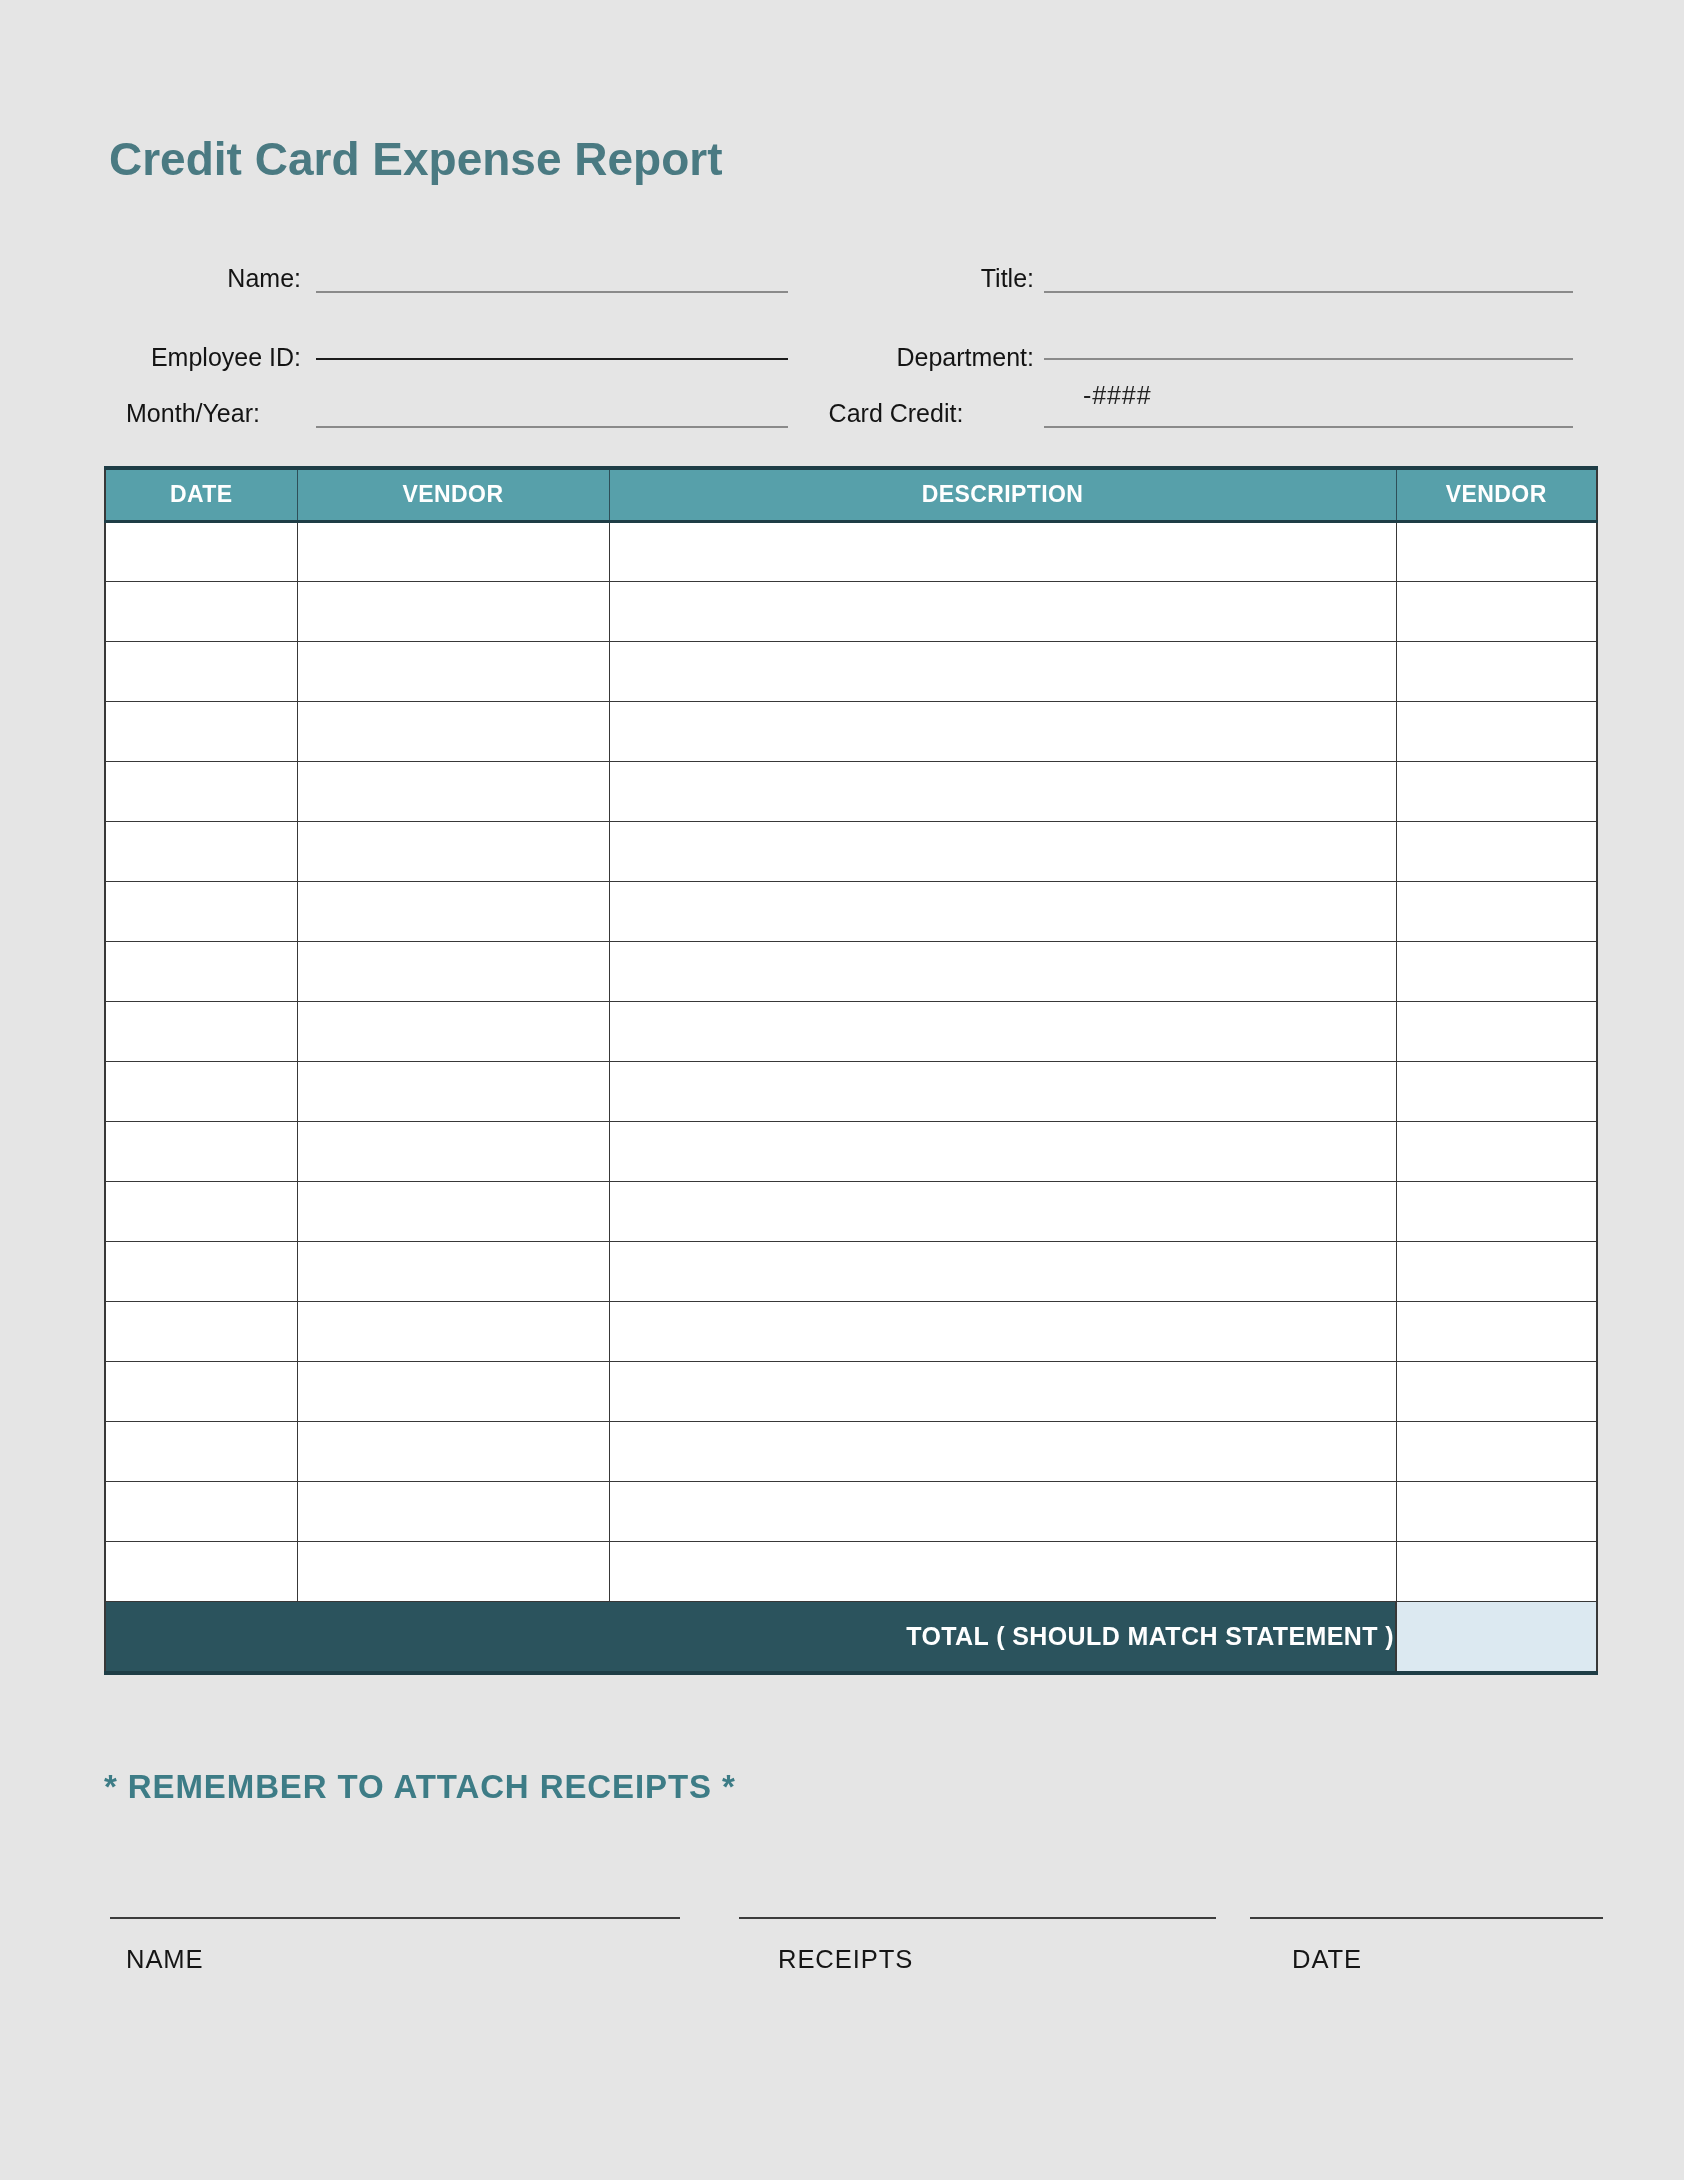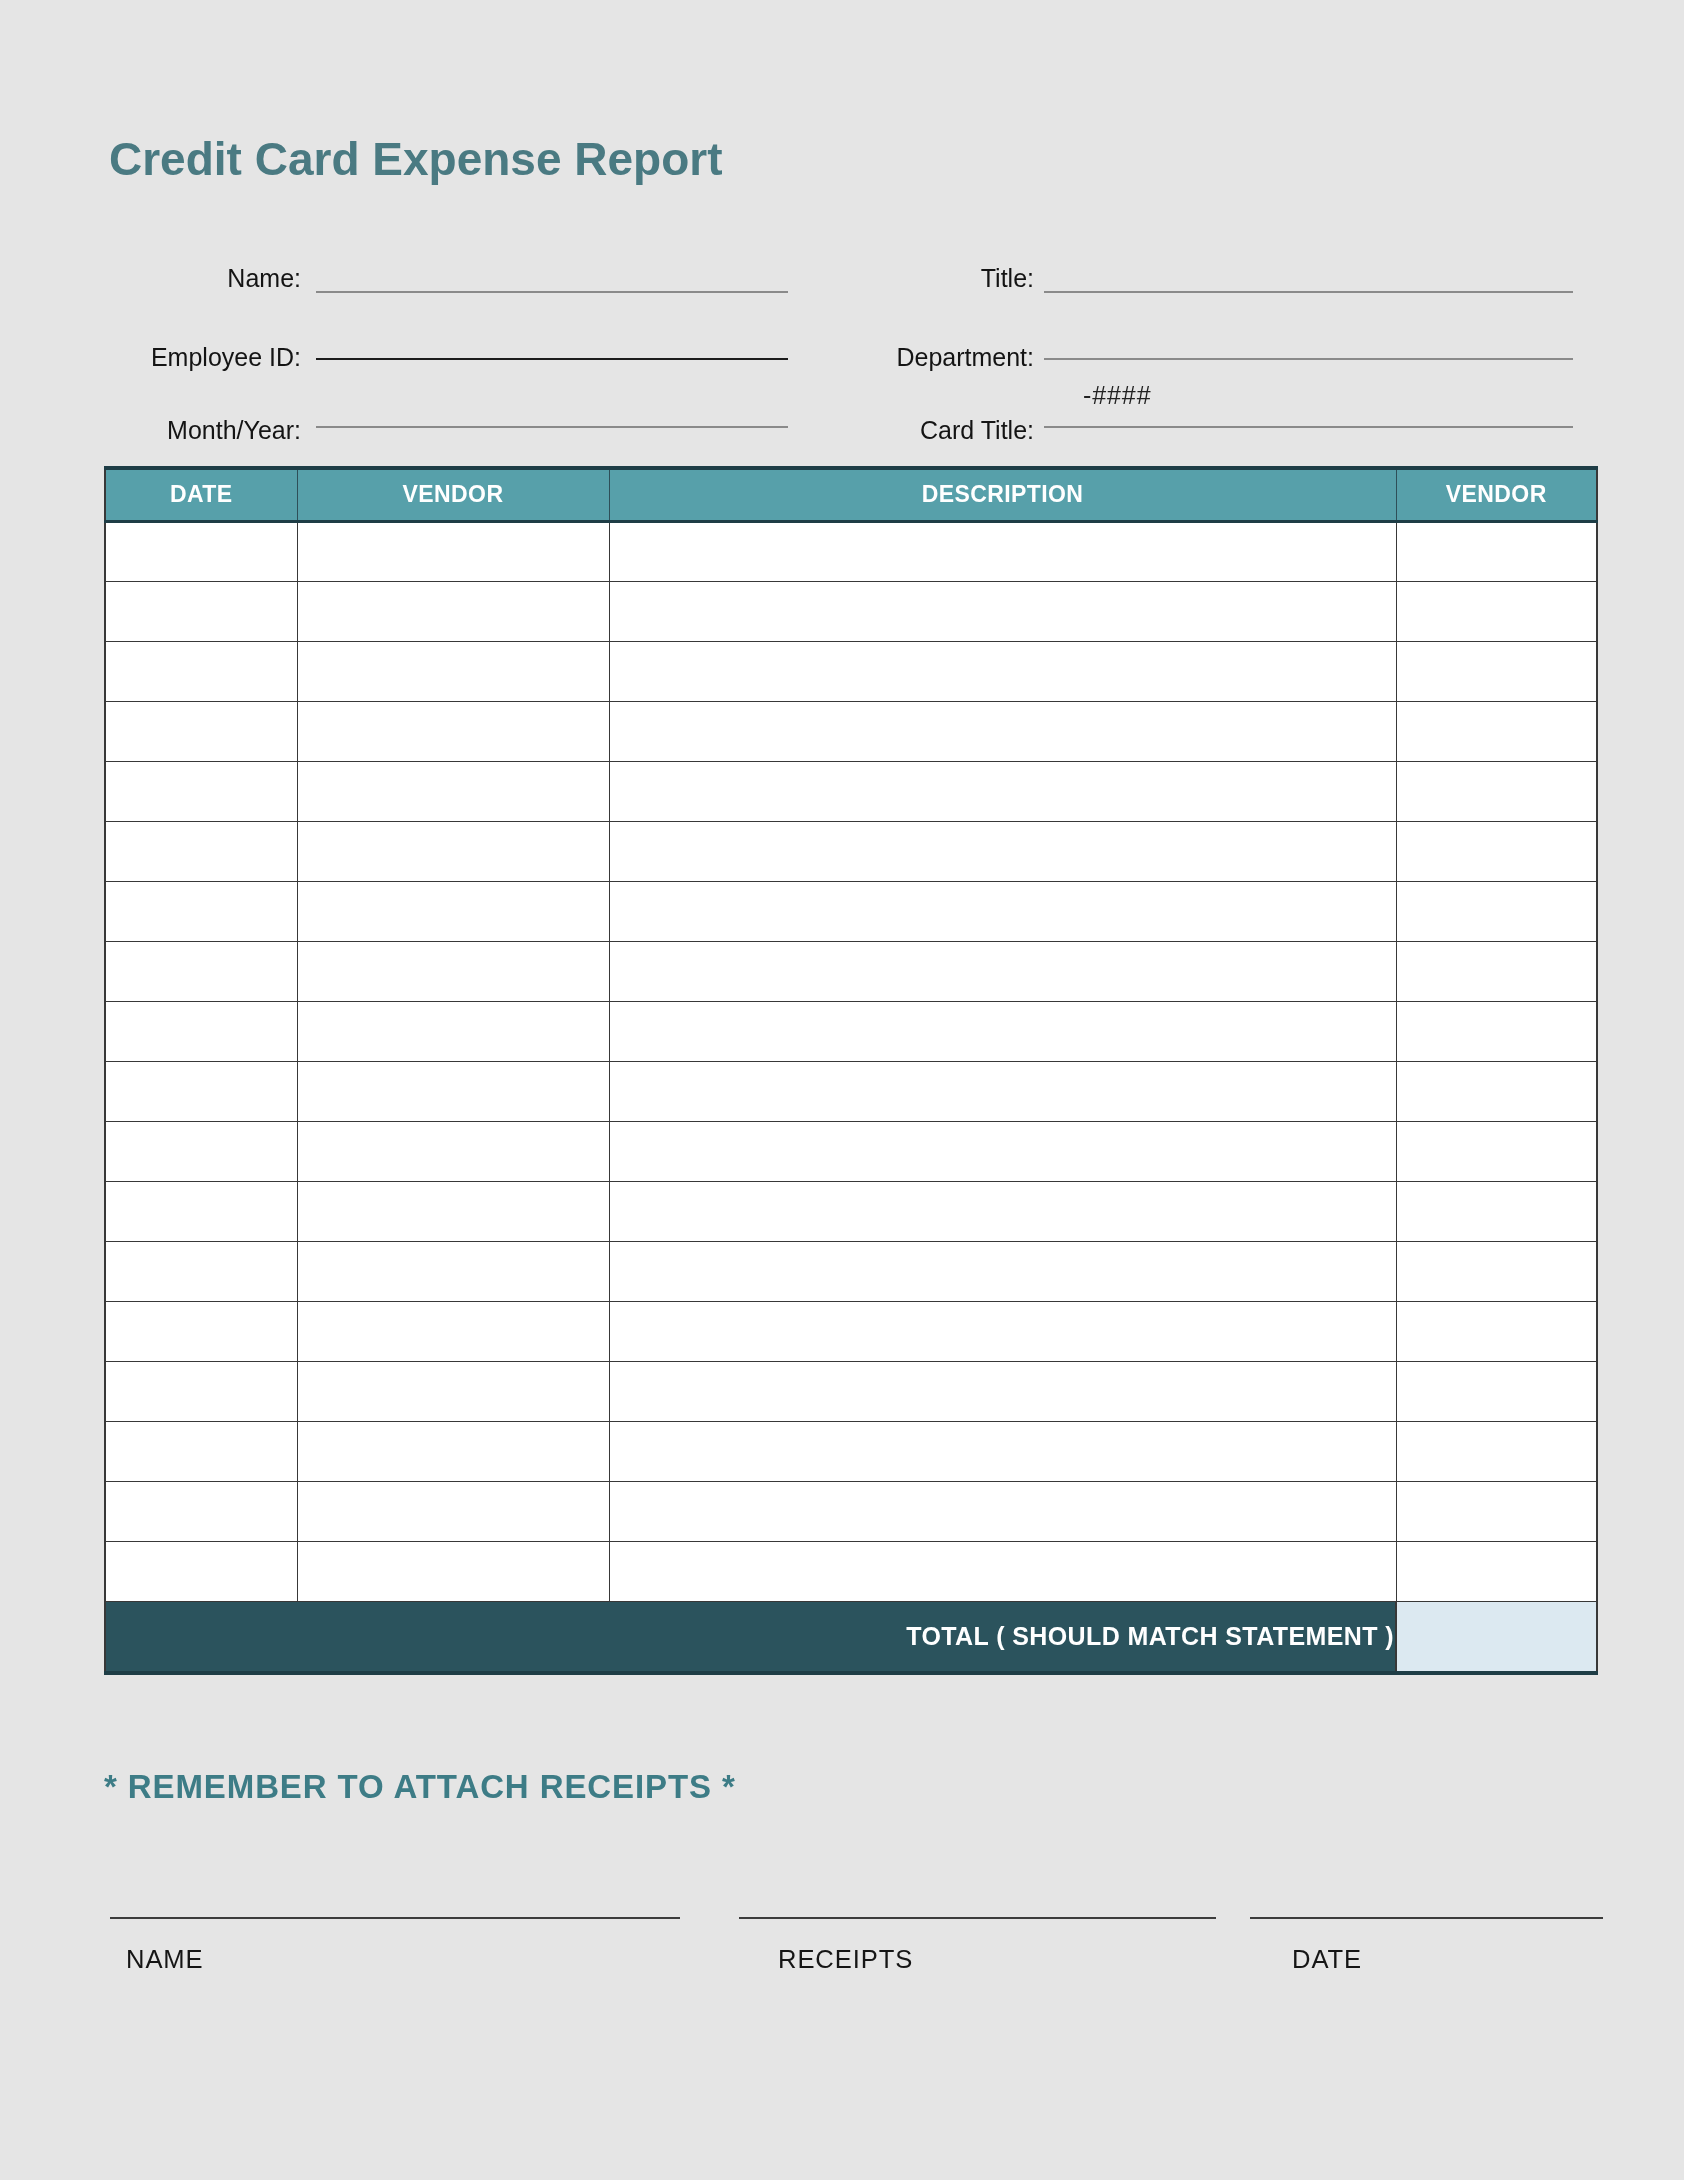--- a/index.html
+++ b/index.html
@@ -52,21 +52,21 @@
   .f-right{left:758px;width:276px;}
   .field-line{
     position:absolute;height:29px;
     border-bottom:2.6px solid #8a8a8a;
     font-size:24px;line-height:29px;color:#141414;
   }
   .fl-left{left:316px;width:472px;}
   .fl-right{left:1044px;width:529px;}
   .row1{top:263px;} .row1-line{top:264px;}
   .row2{top:342px;} .row2-line{top:331px;}
-  .row3{top:415px;} .row3-line{top:399px;}
+  .row3{top:398px;text-align:center;} .row3-line{top:399px;}
   .line-dark{border-bottom-color:#1c1c1c;}
   .card-hint{
     position:absolute;left:1083px;top:381px;
     font-size:25px;color:#222222;letter-spacing:0.9px;
   }
 
   
   .expense-table{
     position:absolute;left:104px;top:466px;width:1492px;
     border-collapse:collapse;table-layout:fixed;
@@ -150,21 +150,21 @@
 
   <div class="field-label f-left row3">Month/Year:</div>
   <div class="field-line fl-left row3-line"></div>
 
   <div class="field-label f-right row1">Title:</div>
   <div class="field-line fl-right row1-line"></div>
 
   <div class="field-label f-right row2">Department:</div>
   <div class="field-line fl-right row2-line"></div>
 
-  <div class="field-label f-right row3">Card Title:</div>
+  <div class="field-label f-right row3">Card Credit:</div>
   <div class="card-hint">-####</div>
   <div class="field-line fl-right row3-line"></div>
 
   <table class="expense-table">
     <colgroup>
       <col class="c-date">
         <col class="c-vendor">
         <col class="c-desc">
         <col class="c-amount">
     </colgroup>

